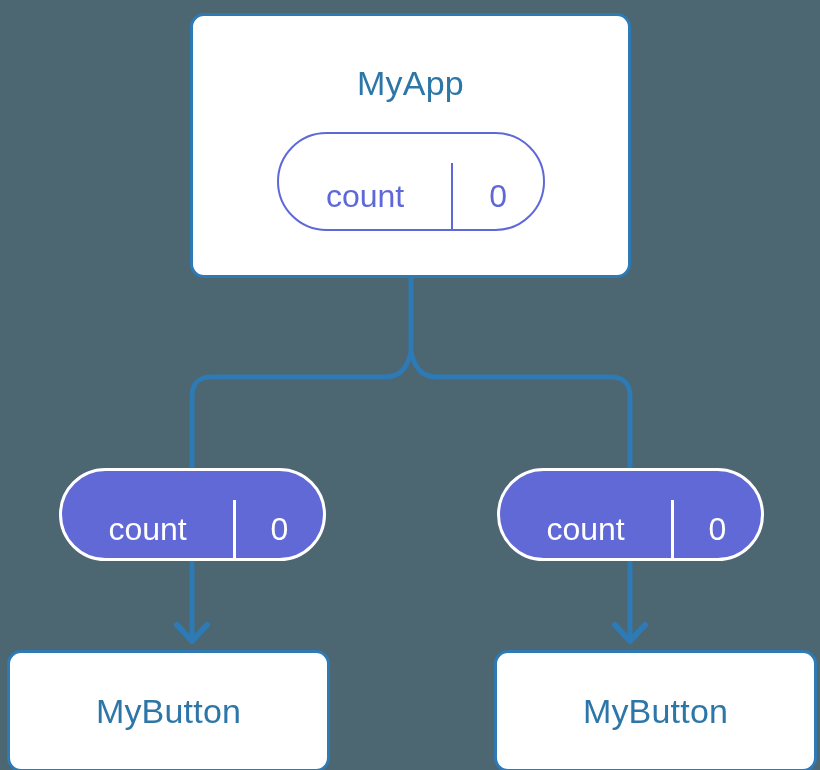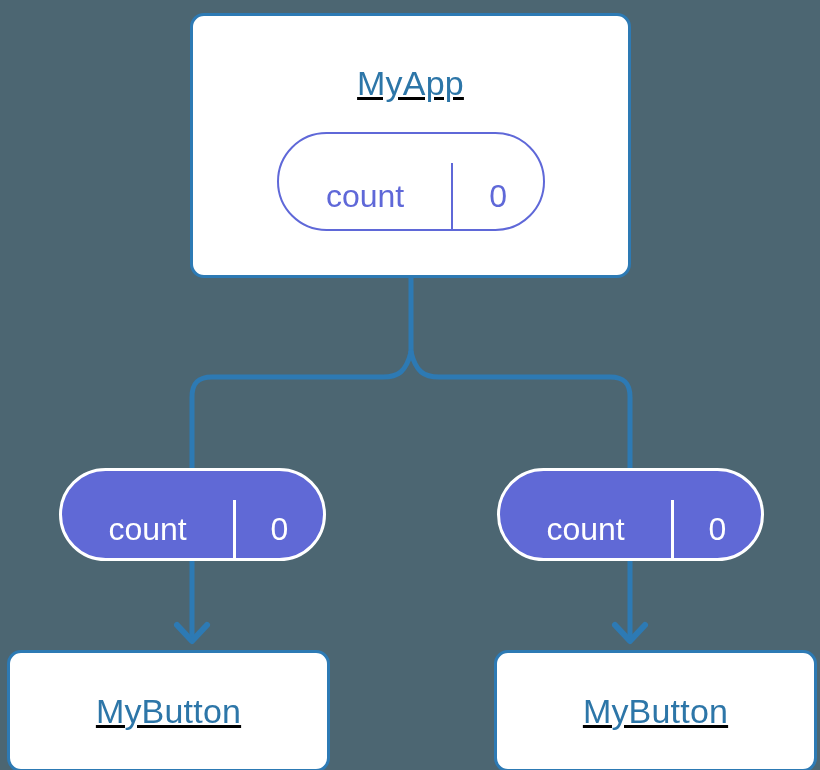--- a/index.html
+++ b/index.html
@@ -31,21 +31,20 @@
   .component-box {
     position: absolute;
     z-index: 2;
     box-sizing: border-box;
     background: #ffffff;
     border: 3px solid #2d7ab4;
     border-radius: 14px;
     display: flex;
     flex-direction: column;
     align-items: center;
-    text-decoration: underline;
   }
   .component-title {
     color: #2d76a8;
     font-size: 34px;
     letter-spacing: 0.2px;
     white-space: nowrap;
   }
   
   #node-myapp {
     left: 190px;

